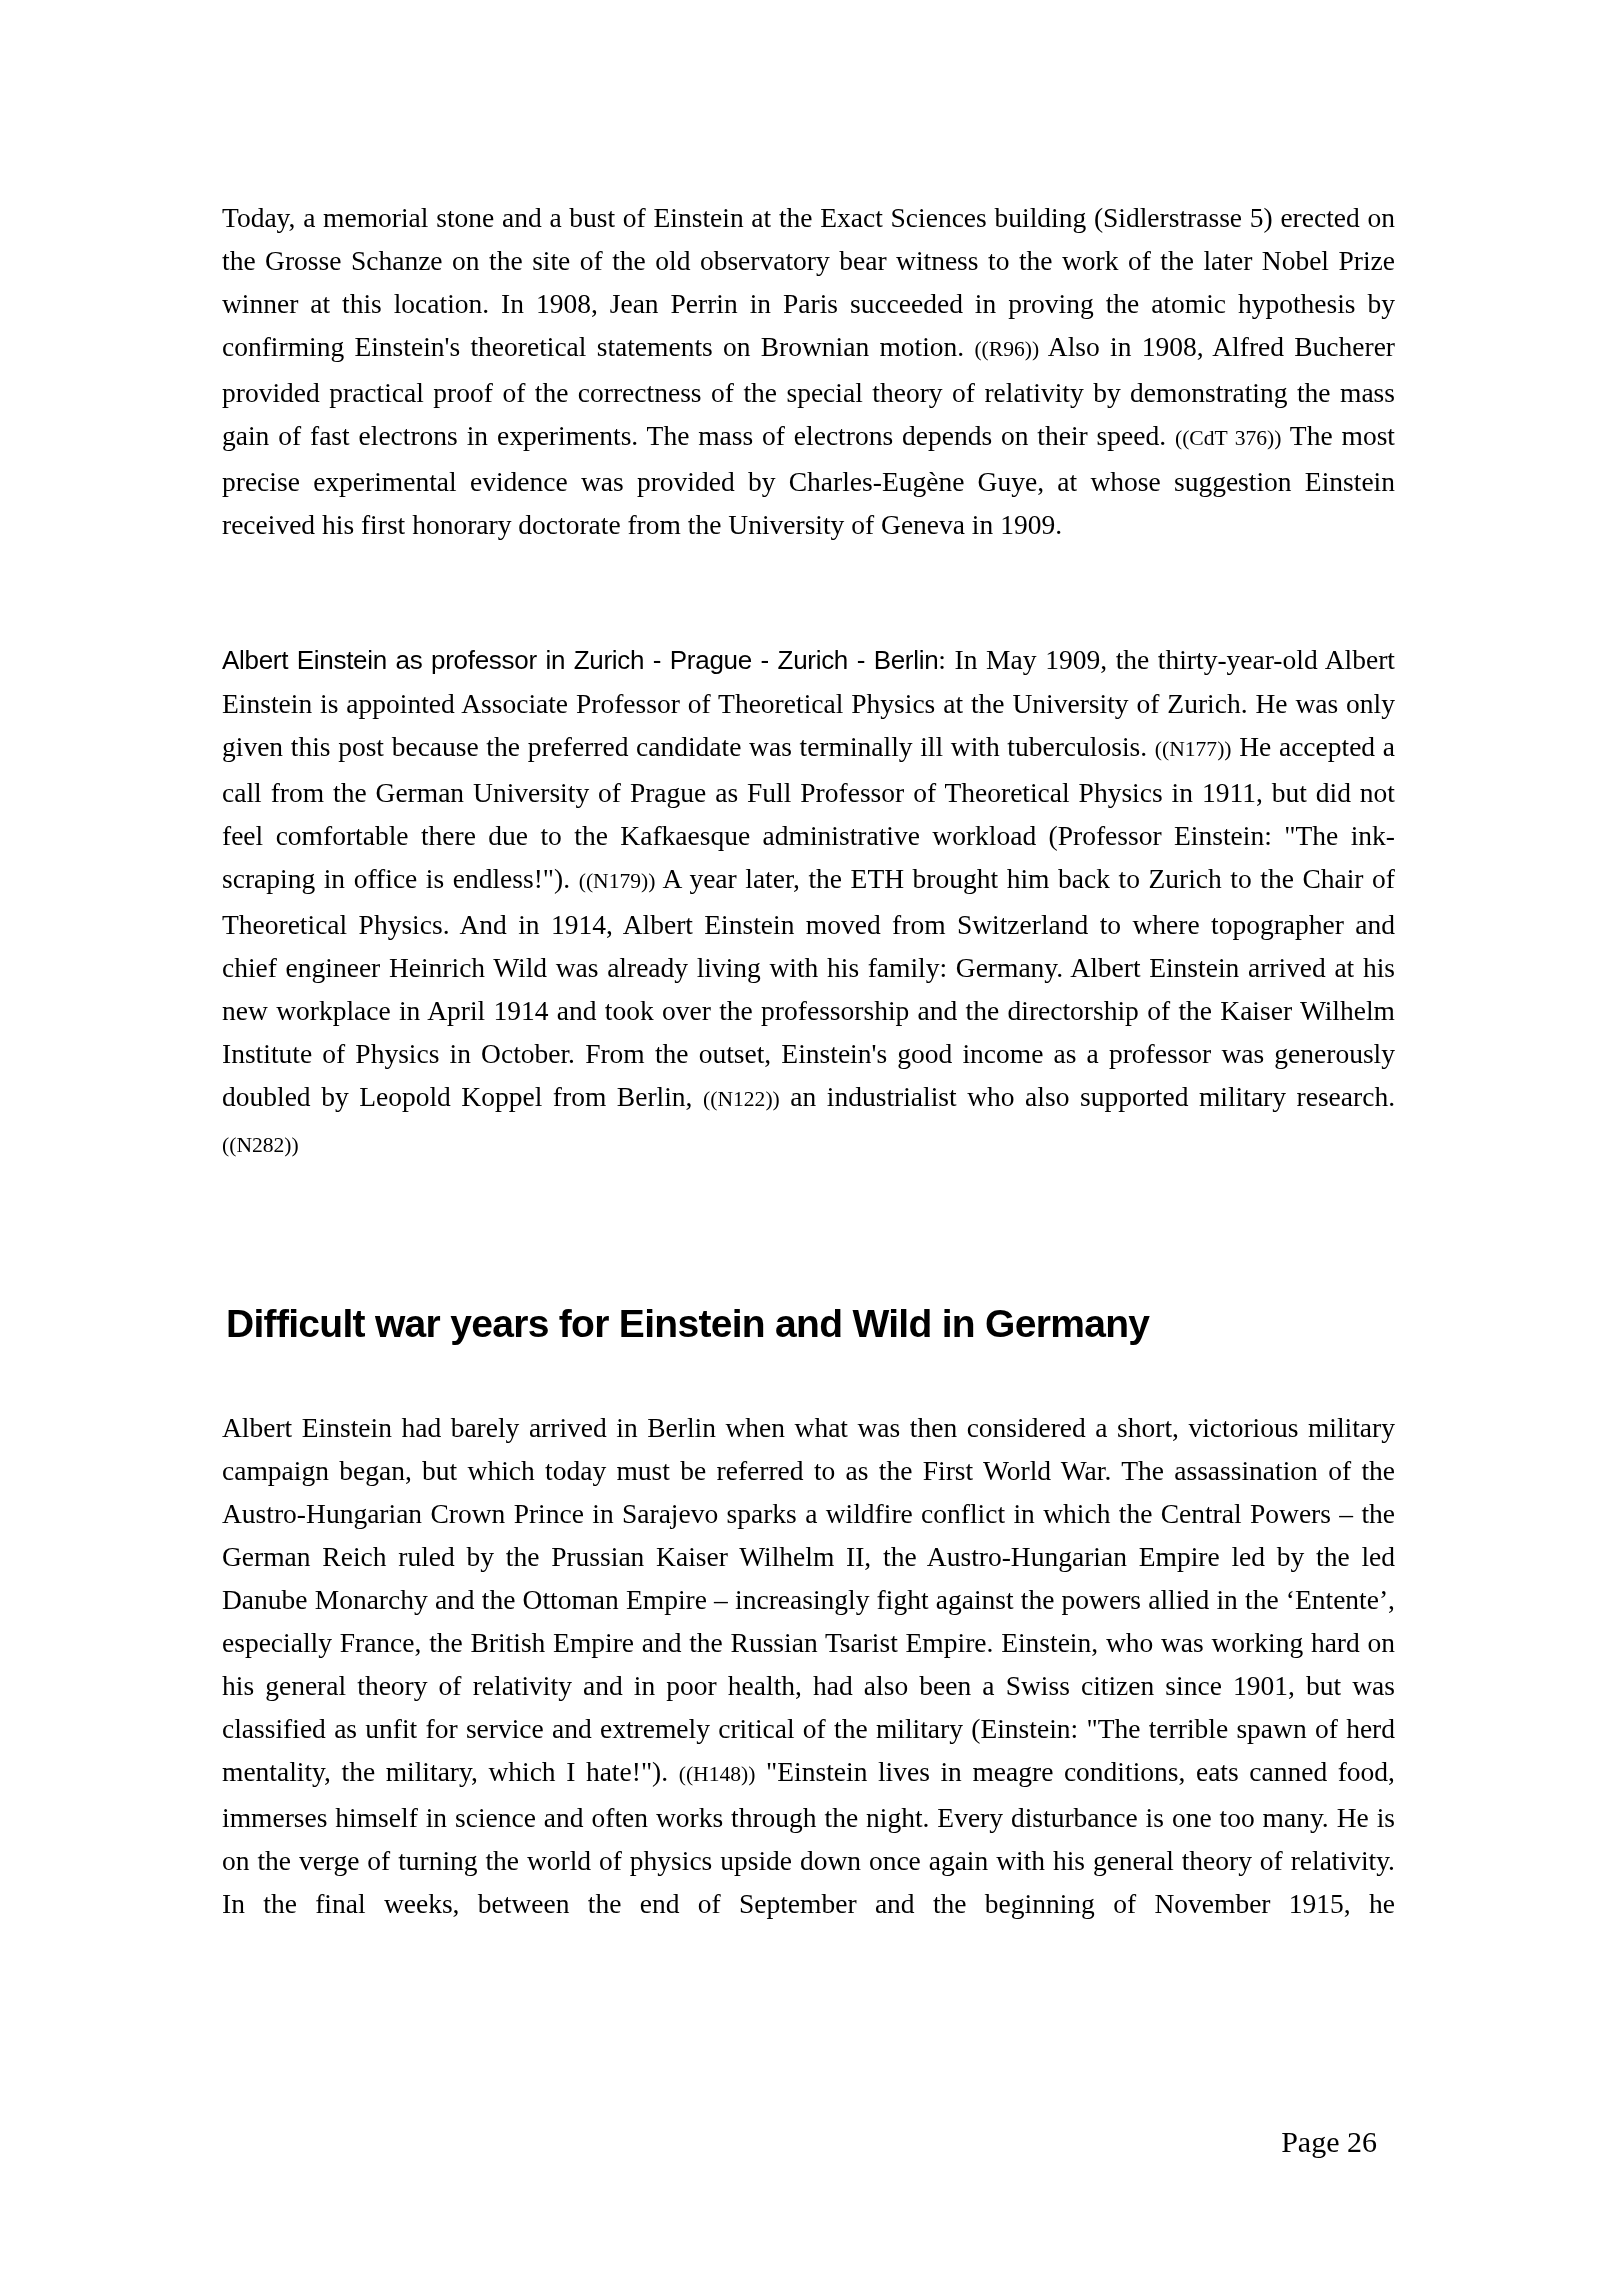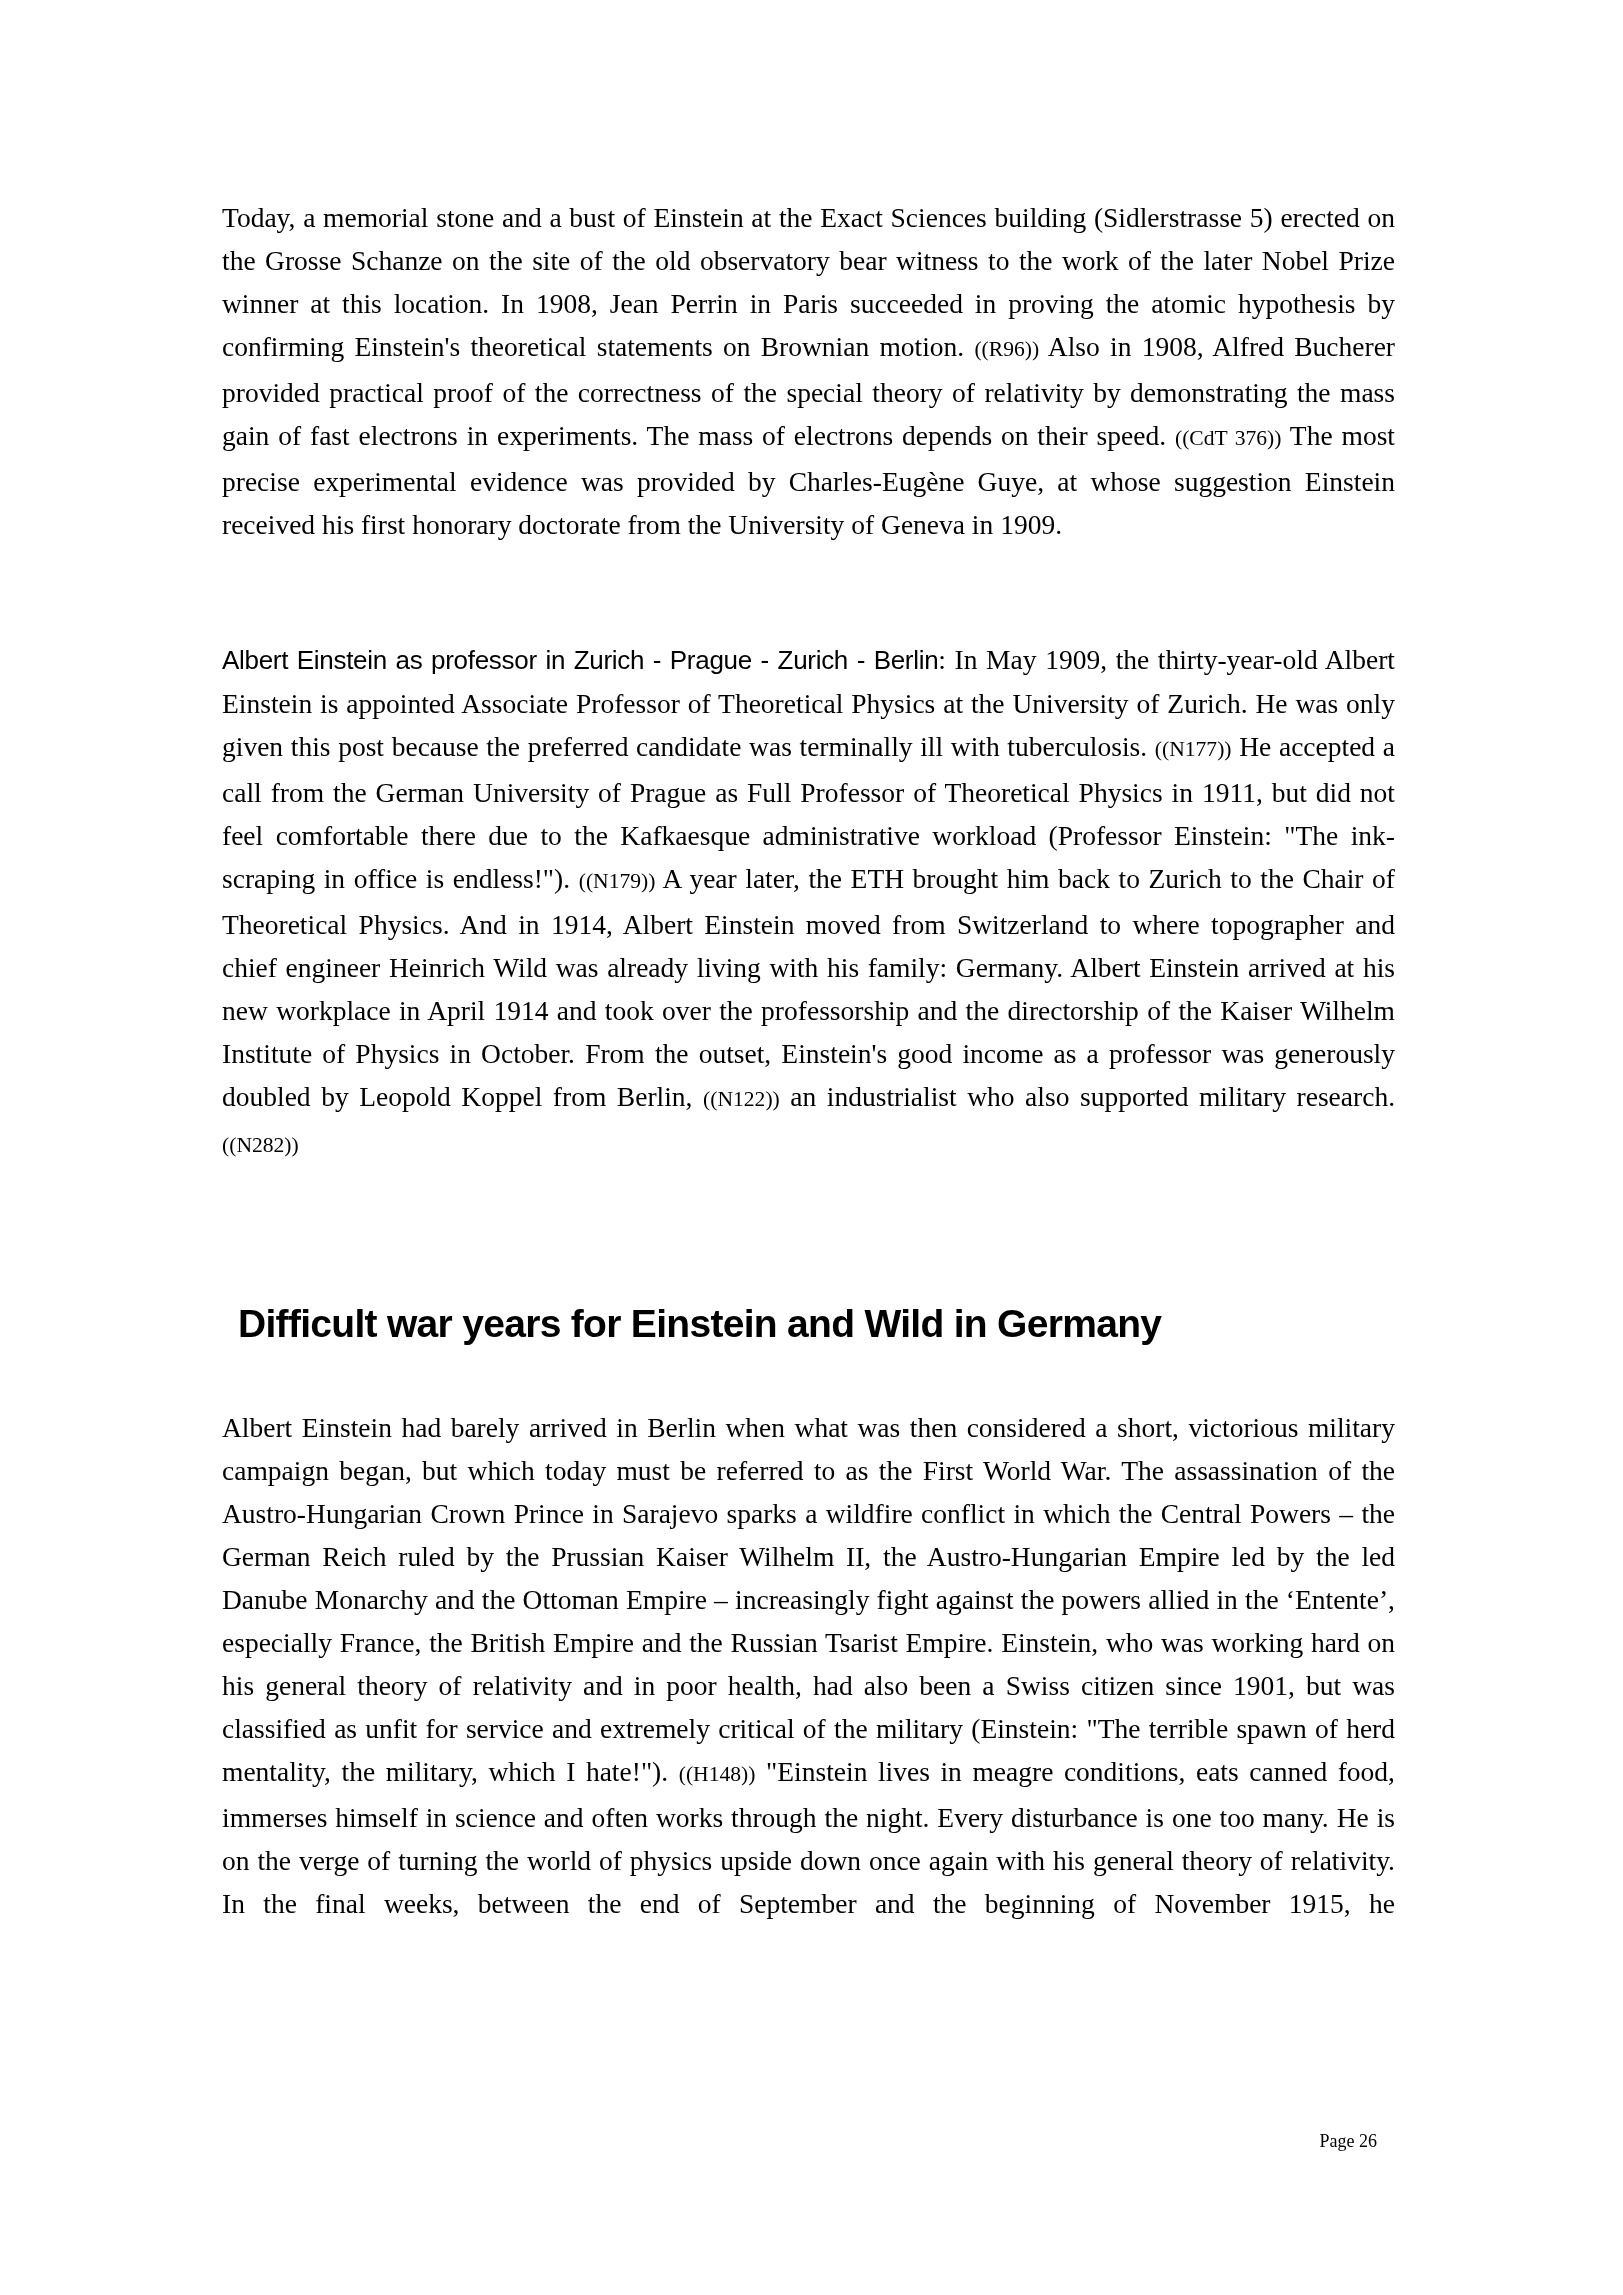--- a/index.html
+++ b/index.html
@@ -27,37 +27,37 @@
   }
   .para-1 { margin-bottom: 92px; }
   .para-2 { margin-bottom: 131px; }
   .para-3 { text-align-last: justify; }
   .section-heading {
     font-family: "Liberation Sans", sans-serif;
     font-weight: 700;
     font-size: 39px;
     line-height: 52px;
     letter-spacing: -0.7px;
-    margin: 0 0 56px 16px;
+    margin: 0 0 56px 4px;
     color: #000000;
   }
   .lead-heading {
     font-family: "Liberation Sans", sans-serif;
     font-weight: 400;
     font-size: 26px;
     letter-spacing: -0.3px;
   }
   .cite {
     font-size: 21.6px;
   }
   .page-number {
     position: absolute;
     top: 2125px;
     right: 246px;
-    font-size: 18px;
+    font-size: 30px;
     line-height: 33px;
   }
 </style>
 </head>
 <body>
 
 <div class="page">
 
   <p class="para para-1"><span>Today, a memorial stone and a bust of Einstein at the Exact Sciences building (Sidlerstrasse 5) erected on the Grosse Schanze on the site of the old observatory bear witness to the work of the later Nobel Prize winner at this location. In 1908, Jean Perrin in Paris succeeded in proving the atomic hypothesis by confirming Einstein's theoretical statements on Brownian motion. </span><span class="cite">((R96))</span><span> Also in 1908, Alfred Bucherer provided practical proof of the correctness of the special theory of relativity by demonstrating the mass gain of fast electrons in experiments. The mass of electrons depends on their speed. </span><span class="cite">((CdT 376))</span><span> The most precise experimental evidence was provided by Charles-Eugène Guye, at whose suggestion Einstein received his first honorary doctorate from the University of Geneva in 1909.</span></p>
 

